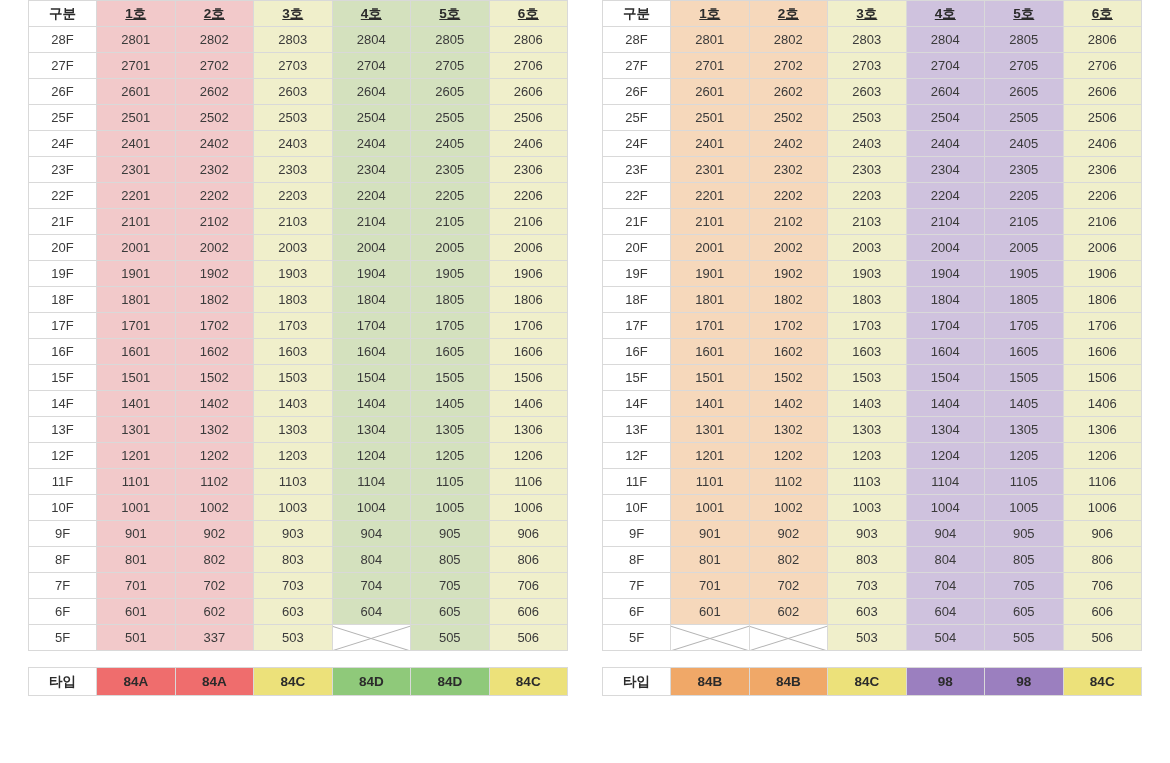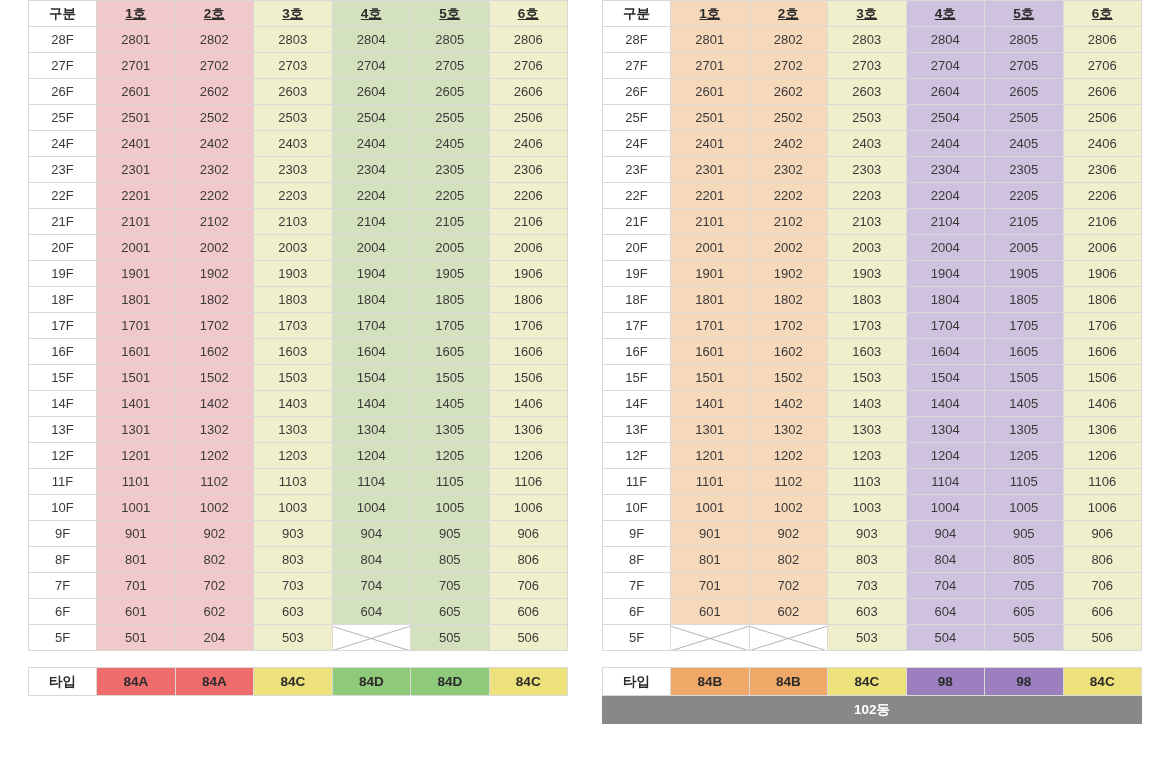--- a/index.html
+++ b/index.html
@@ -349,21 +349,21 @@
             <td style="background: rgb(242, 201, 202);">601</td>
             <td style="background: rgb(242, 201, 202);">602</td>
             <td style="background: rgb(240, 239, 203);">603</td>
             <td style="background: rgb(212, 225, 190);">604</td>
             <td style="background: rgb(212, 225, 190);">605</td>
             <td style="background: rgb(240, 239, 203);">606</td>
           </tr>
           <tr>
             <td class="label">5F</td>
             <td style="background: rgb(242, 201, 202); margin-top: 10px;">501</td>
-            <td style="background: rgb(242, 201, 202);">204</td>
+            <td style="background: rgb(242, 201, 202);">337</td>
             <td style="background: rgb(240, 239, 203);">503</td>
             <td class="x-cell">
               <span class="xmark"></span>
             </td>
             <td style="background: rgb(212, 225, 190);">505</td>
             <td style="background: rgb(240, 239, 203);">506</td>
           </tr>
         </tbody>
     </table>
     <div class="spacer"></div>
@@ -652,15 +652,14 @@
             <td class="type-label">타입</td>
             <td style="background: rgb(240, 168, 104);">84B</td>
             <td style="background: rgb(240, 168, 104);">84B</td>
             <td style="background: rgb(236, 225, 122);">84C</td>
             <td style="background: rgb(155, 127, 191);">98</td>
             <td style="background: rgb(155, 127, 191);">98</td>
             <td style="background: rgb(236, 225, 122);">84C</td>
           </tr>
         </tbody>
     </table>
-    <div class="bldg-bar" style="background: rgb(136, 136, 136);">102동</div>
   </div>
 </div>
 
 </body></html>

